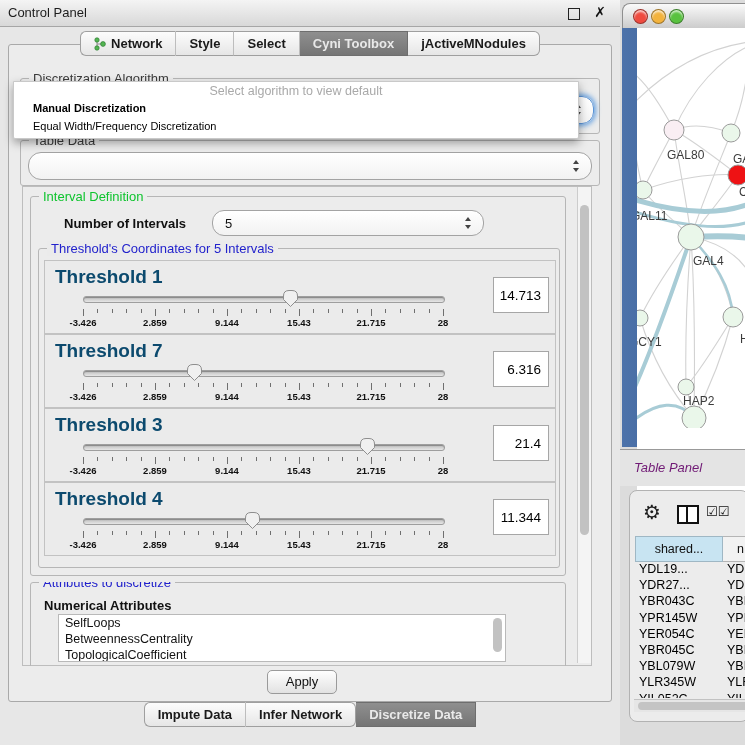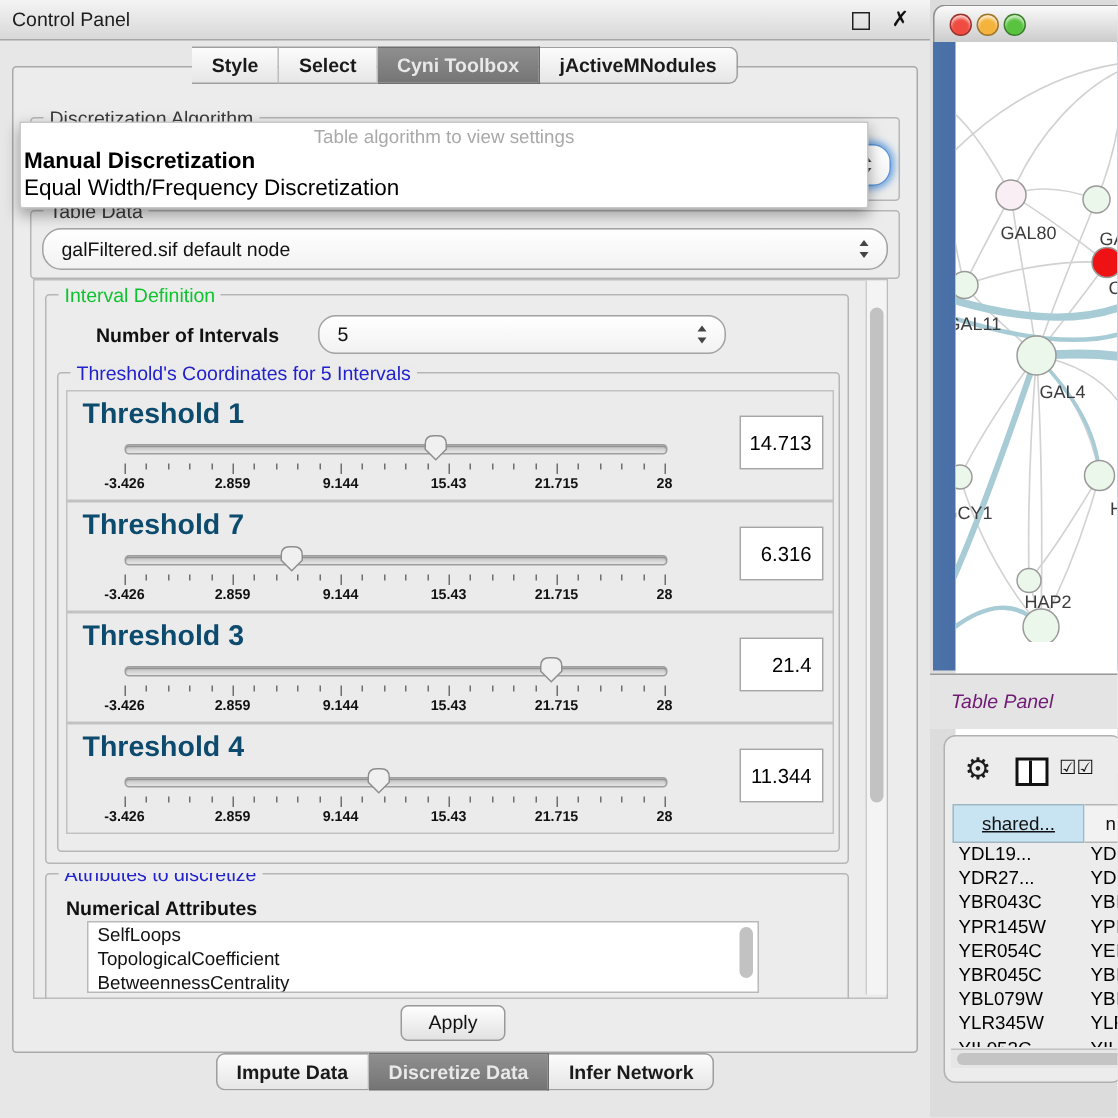--- a/index.html
+++ b/index.html
@@ -40,21 +40,21 @@
   .combo .val{position:absolute;left:12px;top:50%;transform:translateY(-50%);white-space:nowrap;}
   .stepper{position:absolute;right:11px;top:50%;transform:translateY(-50%);width:7px;height:12px;}
   .stepper .up{position:absolute;top:0;left:0;border-left:3.5px solid transparent;border-right:3.5px solid transparent;border-bottom:4.5px solid #444;}
   .stepper .dn{position:absolute;bottom:0;left:0;border-left:3.5px solid transparent;border-right:3.5px solid transparent;border-top:4.5px solid #444;}
   #algo-combo{box-shadow:0 0 5px 2px rgba(86,152,222,.85);border-color:#5b94d6;}
 
   
   #algo-popup{left:13px;top:81px;width:564px;background:#ffffff;border:1px solid #c9c9c9;
               border-radius:0 0 2px 2px;box-shadow:0 4px 10px rgba(0,0,0,.35);z-index:40;padding:2px 0 3px 0;}
   #algo-prompt{font-size:12.5px;color:#a9a9a9;text-align:center;height:15px;line-height:15px;}
-  .algo-item{font-size:15px;color:#000;padding:1px 2px;height:16px;line-height:16px;}
+  .algo-item{font-size:11px;color:#000;padding:1px 19px;height:16px;line-height:16px;}
   .algo-item.bold{font-weight:bold;}
 
   
   #scrollpane{left:22px;top:186px;width:568px;height:478px;border:1px solid #bdbdbd;background:#ececec;overflow:hidden;}
   .vscroll{position:absolute;background:#f4f4f4;border-left:1px solid #cccccc;}
   .vthumb{position:absolute;background:#c2c2c2;border-radius:5px;}
 
   
   .th-row{position:absolute;left:22px;width:510px;height:72px;background:#ebebeb;border:1px solid #c2c2c2;}
   .th-title{position:absolute;left:10px;top:5px;font-size:19px;font-weight:bold;color:#0c4a6e;}
@@ -88,21 +88,21 @@
   #table-panel-bar{left:620px;top:449px;width:125px;height:36px;background:#e4e4e4;border-top:1px solid #999;}
   #table-panel-title{left:634px;top:460px;font-size:13px;color:#701a75;font-style:italic;}
   #table-window{left:629px;top:490px;width:120px;height:232px;background:#ececec;border:1px solid #b2b2b2;
                 border-radius:8px;box-sizing:border-box;}
   #gear{left:643px;top:500px;font-size:20px;color:#1c1c1c;}
   #col-icon{left:677px;top:505px;width:18px;height:15px;border:2px solid #111;background:#fff;}
   #col-icon::after{content:'';position:absolute;left:7px;top:0;width:2px;height:15px;background:#111;}
   #check-icons{left:706px;top:504px;font-size:13px;color:#111;letter-spacing:0px;}
   .grid-cell{position:absolute;box-sizing:border-box;font-size:12.5px;overflow:hidden;white-space:nowrap;}
   #hdr1{left:635px;top:536px;width:88px;height:26px;background:#c8e4f2;border:1px solid #9fb7c4;
-        text-align:center;line-height:24px;color:#111;text-decoration:underline;}
+        text-align:center;line-height:24px;color:#111;}
   #hdr2{left:723px;top:536px;width:60px;height:26px;background:#f2f2f2;border:1px solid #b5b5b5;border-left:none;
         padding-left:14px;line-height:24px;color:#111;}
   #rows-clip{left:635px;top:562px;width:110px;height:136px;overflow:hidden;}
   .trow{position:relative;height:16.2px;}
   .tc1{position:absolute;left:4px;top:0;font-size:12.5px;color:#000;}
   .tc2{position:absolute;left:92px;top:0;font-size:12.5px;color:#000;}
   #hscroll{left:634px;top:699px;width:111px;height:12px;background:#e6e6e6;border-top:1px solid #c2c2c2;}
   #hthumb{position:absolute;left:4px;top:2px;width:140px;height:8px;border-radius:4px;background:#c4c4c4;}
 </style>
 </head>
@@ -111,20 +111,30 @@
 <div class="abs" id="control-panel">
   <div class="abs" id="cp-titlebar">
     <div class="abs" id="cp-title">Control Panel</div>
     <div class="abs" id="float-btn"></div>
     <div class="abs" id="close-btn">✗</div>
   </div>
 
   <div class="abs" id="main-panel"></div>
 
   <div class="abs tabrow" id="top-tabs">
+      <div class="tab first">
+        <svg width="12" height="14" viewBox="0 0 12 14">
+          <line x1="3" y1="3" x2="3" y2="11" stroke="#8a8a8a"></line>
+          <line x1="3" y1="7" x2="9" y2="7" stroke="#8a8a8a"></line>
+          <circle cx="3" cy="3" r="2.2" fill="#53b552" stroke="#2e7d32" stroke-width=".7"></circle>
+          <circle cx="3" cy="11" r="2.2" fill="#53b552" stroke="#2e7d32" stroke-width=".7"></circle>
+          <circle cx="9" cy="7" r="2.4" fill="#53b552" stroke="#2e7d32" stroke-width=".7"></circle>
+        </svg>
+        <span>Network</span>
+      </div>
       <div class="tab">
         <span>Style</span>
       </div>
       <div class="tab">
         <span>Select</span>
       </div>
       <div class="tab active">
         <span>Cyni Toolbox</span>
       </div>
       <div class="tab last">
@@ -139,21 +149,20 @@
     <span class="stepper">
         <span class="up"></span>
         <span class="dn"></span>
       </span>
   </div>
 
   <div class="abs group" style="left:20px;top:140px;width:578px;height:44px;">
     <span class="group-title gt-gray">Table Data</span>
   </div>
   <div class="abs combo" style="left:28px;top:152px;width:562px;height:26px;border-radius:13px;">
-    <span class="val">galFiltered.sif default node</span>
     <span class="stepper">
         <span class="up"></span>
         <span class="dn"></span>
       </span>
   </div>
 
   <div class="abs" id="scrollpane"></div>
 
   <div class="abs group" style="left:30px;top:196px;width:534px;height:378px;">
     <span class="group-title gt-green">Interval Definition</span>
@@ -340,43 +349,43 @@
       </div>
     </div>
 
   <div class="abs group" style="left:30px;top:582px;width:534px;height:110px;clip-path:inset(0 0 28px 0);">
     <span class="group-title gt-blue">Attributes to discretize</span>
   </div>
   <div class="abs" style="left:44px;top:598px;font-size:13px;font-weight:bold;color:#111;">Numerical Attributes</div>
   <div class="abs" id="attr-list">
     <div class="vthumb" style="right:3px;top:3px;width:9px;height:34px;"></div>
   <div class="attr-item">SelfLoops</div>
+      <div class="attr-item">BetweennessCentrality</div>
       <div class="attr-item">TopologicalCoefficient</div>
-      <div class="attr-item">BetweennessCentrality</div>
     </div>
 
   <div class="abs vscroll" style="left:577px;top:187px;width:13px;height:476px;">
     <div class="vthumb" style="left:2px;top:18px;width:9px;height:330px;"></div>
   </div>
 
   <div class="abs" id="apply-btn">Apply</div>
 
   <div class="abs tabrow" id="bottom-tabs">
       <div class="tab first">
         <span>Impute Data</span>
       </div>
+      <div class="tab last">
+        <span>Infer Network</span>
+      </div>
       <div class="tab active">
         <span>Discretize Data</span>
       </div>
-      <div class="tab last">
-        <span>Infer Network</span>
-      </div>
     </div>
 <div class="abs" id="algo-popup">
-      <div id="algo-prompt">Table algorithm to view settings</div>
+      <div id="algo-prompt">Select algorithm to view default</div>
       <div class="algo-item bold">Manual Discretization</div>
       <div class="algo-item">Equal Width/Frequency Discretization</div>
     </div>
   </div>
 
 <div class="abs" id="right-backdrop"></div>
 
 <div class="abs" id="net-titlebar">
   <div class="light" id="tl-red" style="left: 10px; background: rgb(239, 75, 64);"></div>
   <div class="light" id="tl-yellow" style="left: 28px; background: rgb(243, 179, 61);"></div>

